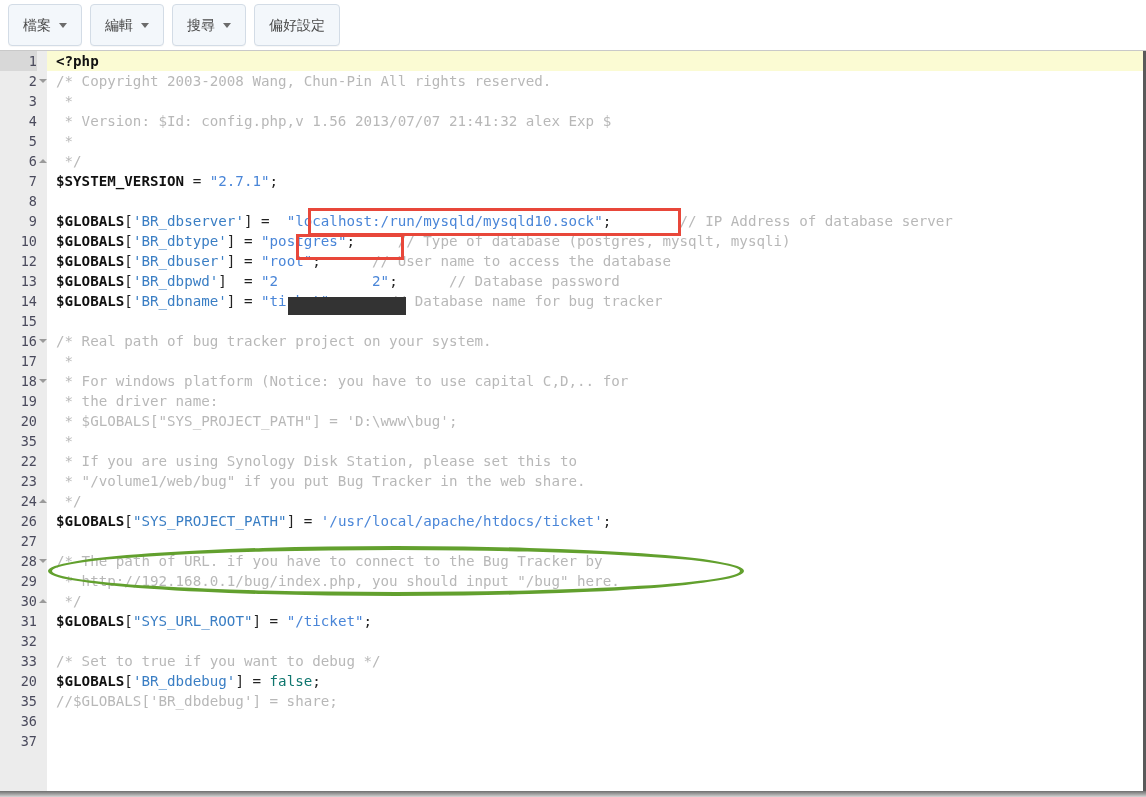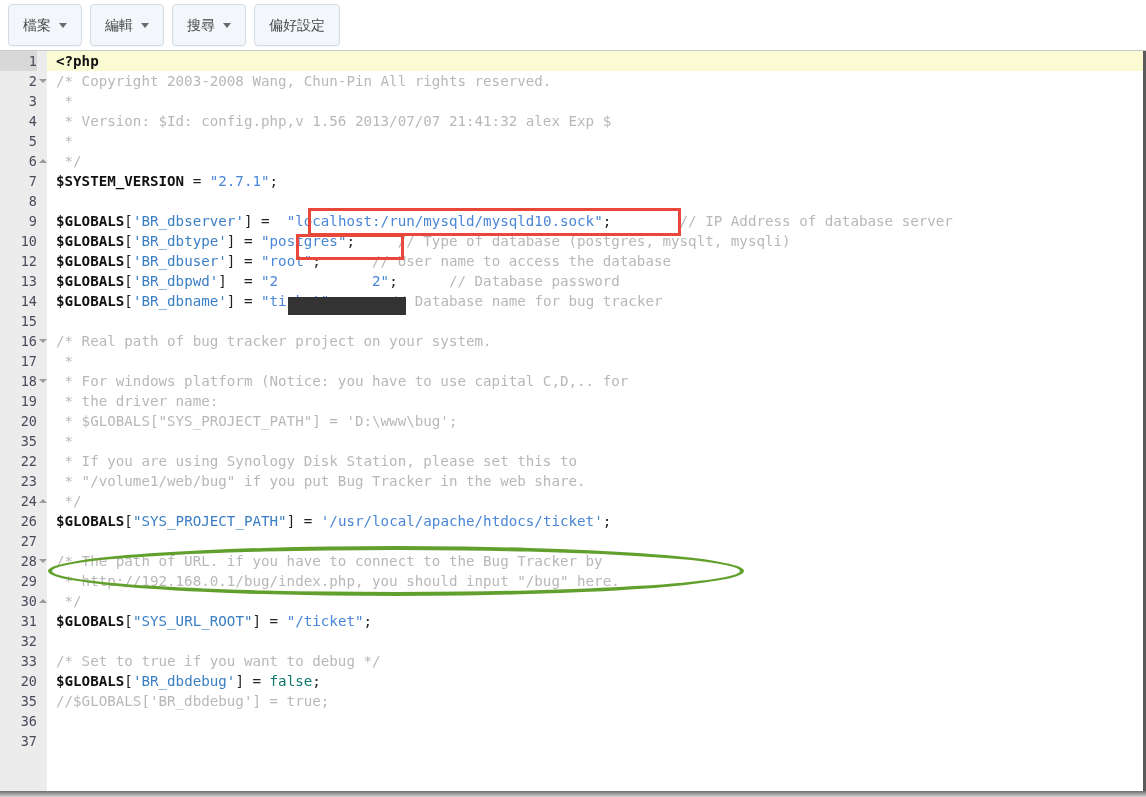--- a/index.html
+++ b/index.html
@@ -225,21 +225,21 @@
       <div class="row"><span class="ln">24</span><span class="fold up"><i></i></span><span class="txt"><span class="cm"> */</span></span></div>
       <div class="row"><span class="ln">26</span><span class="fold"></span><span class="txt"><span class="pl">$GLOBALS</span><span class="op">[</span><span class="var">"SYS_PROJECT_PATH"</span><span class="op">]</span><span class="op"> = </span><span class="str">'/usr/local/apache/htdocs/ticket'</span><span class="op">;</span></span></div>
       <div class="row"><span class="ln">27</span><span class="fold"></span><span class="txt"></span></div>
       <div class="row"><span class="ln">28</span><span class="fold down"><i></i></span><span class="txt"><span class="cm">/* The path of URL. if you have to connect to the Bug Tracker by</span></span></div>
       <div class="row"><span class="ln">29</span><span class="fold"></span><span class="txt"><span class="cm"> * http://192.168.0.1/bug/index.php, you should input "/bug" here.</span></span></div>
       <div class="row"><span class="ln">30</span><span class="fold up"><i></i></span><span class="txt"><span class="cm"> */</span></span></div>
       <div class="row"><span class="ln">31</span><span class="fold"></span><span class="txt"><span class="pl">$GLOBALS</span><span class="op">[</span><span class="var">"SYS_URL_ROOT"</span><span class="op">]</span><span class="op"> = </span><span class="str">"/ticket"</span><span class="op">;</span></span></div>
       <div class="row"><span class="ln">32</span><span class="fold"></span><span class="txt"></span></div>
       <div class="row"><span class="ln">33</span><span class="fold"></span><span class="txt"><span class="cm">/* Set to true if you want to debug */</span></span></div>
       <div class="row"><span class="ln">20</span><span class="fold"></span><span class="txt"><span class="pl">$GLOBALS</span><span class="op">[</span><span class="var">'BR_dbdebug'</span><span class="op">]</span><span class="op"> = </span><span class="kw">false</span><span class="op">;</span></span></div>
-      <div class="row"><span class="ln">35</span><span class="fold"></span><span class="txt"><span class="cm">//$GLOBALS['BR_dbdebug'] = true;</span></span></div>
+      <div class="row"><span class="ln">35</span><span class="fold"></span><span class="txt"><span class="cm">//$GLOBALS['BR_dbdebug'] = share;</span></span></div>
       <div class="row"><span class="ln">36</span><span class="fold"></span><span class="txt"></span></div>
       <div class="row"><span class="ln">37</span><span class="fold"></span></div>
     </div>
 </div>
 
 <div id="annot">
     <div class="redbox" style="left: 308px; top: 208px; width: 373px; height: 28px;"></div>
     <div class="redbox" style="left: 296px; top: 234px; width: 108px; height: 26px;"></div>
     <div class="redact" style="left: 288px; top: 297px; width: 118px; height: 18px;"></div>
     <div id="ellipse" style="left: 48px; top: 546px; width: 696px; height: 50px;"></div>

